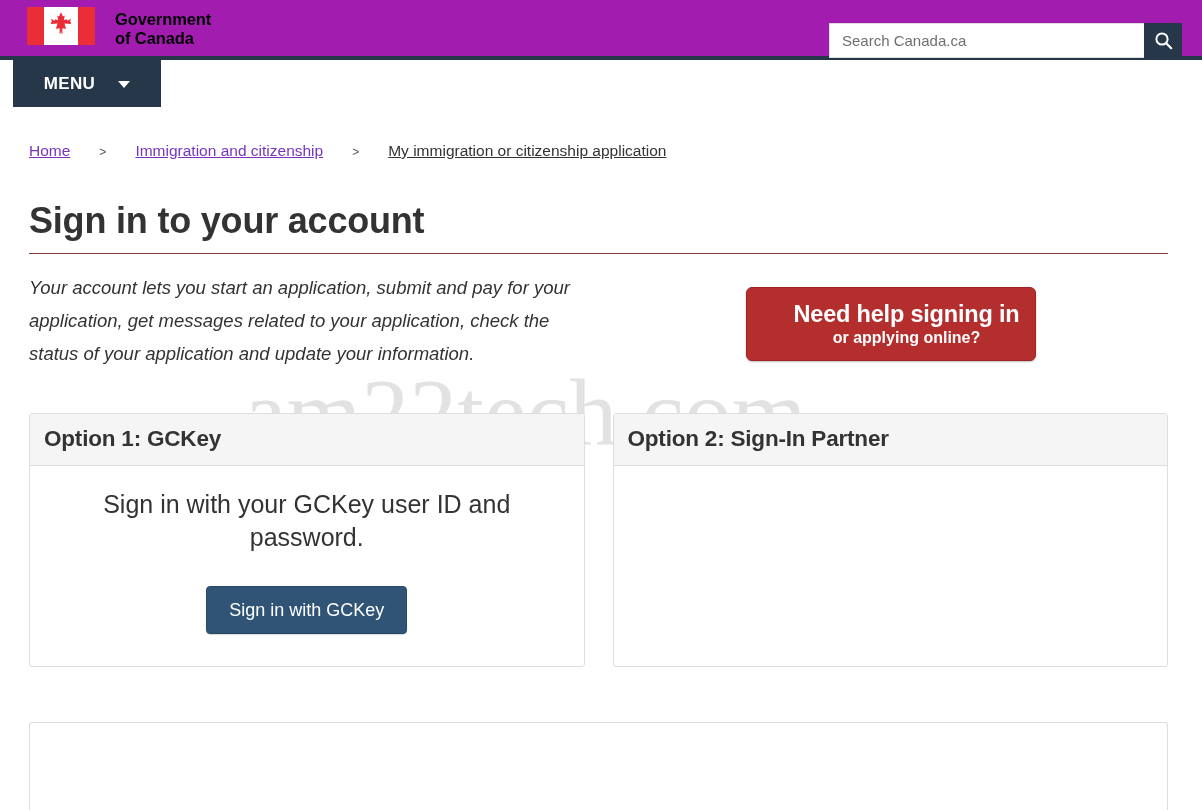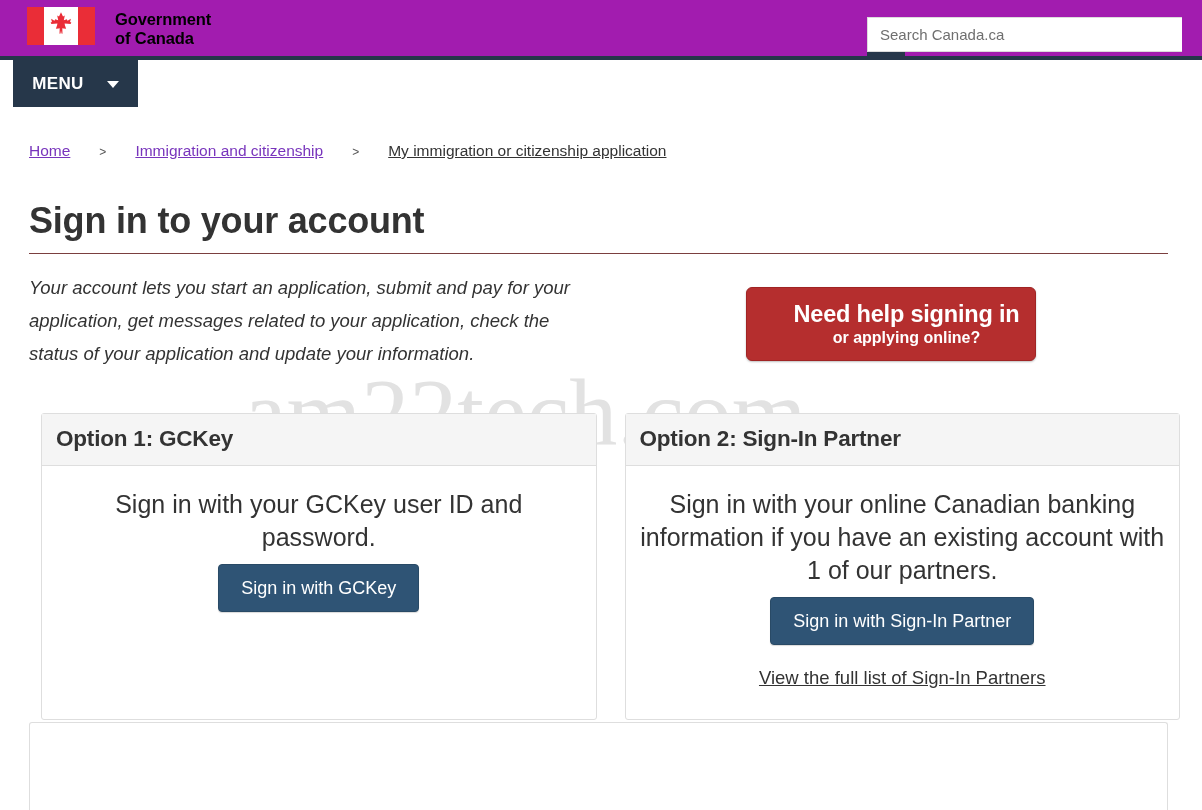--- a/index.html
+++ b/index.html
@@ -48,24 +48,23 @@
     color: #000000;
     letter-spacing: -0.1px;
     padding-top: 4px;
   }
   .brand-words .col-en { width: 143px; }
   .brand-words .col-fr { width: 160px; }
 
   .search-wrap {
     position: absolute;
     right: 20px;
-    top: 17px;
-    display: flex;
-    align-items: flex-start;
-    flex-direction: column;
+    top: 23px;
+    display: flex;
+    align-items: flex-end;
   }
   .search-input {
     width: 315px;
     height: 35px;
     box-sizing: border-box;
     border: 1px solid #dcdcdc;
     border-right: none;
     padding: 2px 12px;
     font-family: "Liberation Sans", sans-serif;
     font-size: 15px;
@@ -90,21 +89,21 @@
   
   .menu-bar {
     position: relative;
     height: 48px;
     background: #ffffff;
   }
   .menu-btn {
     position: absolute;
     left: 13px;
     top: 0;
-    width: 125px;
+    width: 148px;
     height: 47px;
     background: #26374a;
     color: #ffffff;
     border: none;
     display: flex;
     align-items: center;
     justify-content: center;
     gap: 23px;
     font-family: "Liberation Sans", sans-serif;
     font-size: 17px;
@@ -223,21 +222,21 @@
     color: #e2e2e2;
     white-space: nowrap;
     pointer-events: none;
     user-select: none;
     z-index: 5;
   }
 
   
   .panels {
     position: absolute;
-    left: 12px;
+    left: 0;
     top: 238px;
     width: 1139px;
     display: flex;
     gap: 28px;
   }
   .panel {
     width: 556px;
     box-sizing: border-box;
     border: 1px solid #dedede;
     border-radius: 3px;
@@ -264,20 +263,21 @@
     text-align: center;
     box-sizing: border-box;
   }
   .panel-body p {
     margin: 0 0 10px 0;
     font-size: 25px;
     line-height: 33px;
     color: #333333;
   }
   .signin-btn {
+    margin-top: 22px;
     display: inline-block;
     background: #2f5475;
     border: 1px solid #294a66;
     border-radius: 4px;
     color: #ffffff;
     font-family: "Liberation Sans", sans-serif;
     font-size: 18px;
     line-height: 22px;
     padding: 12px 22px;
     cursor: pointer;
@@ -376,25 +376,20 @@
         <div class="panel-body">
           <p>Sign in with your GCKey user ID and password.</p>
           <button class="signin-btn">Sign in with GCKey</button>
         </div>
       </section>
 
       <section class="panel">
         <div class="panel-heading">
           <h2>Option 2: Sign-In Partner</h2>
         </div>
-        <div class="panel-body">
-          <p>Sign in with your online Canadian banking information if you have an existing account with 1 of our partners.</p>
-          <button class="signin-btn">Sign in with Sign-In Partner</button>
-          <a class="partners-link" href="#">View the full list of Sign-In Partners</a>
-        </div>
       </section>
 
     </div>
 
     <div class="panel-extra"></div>
 
   </div>
 </main>
 
 </body></html>

